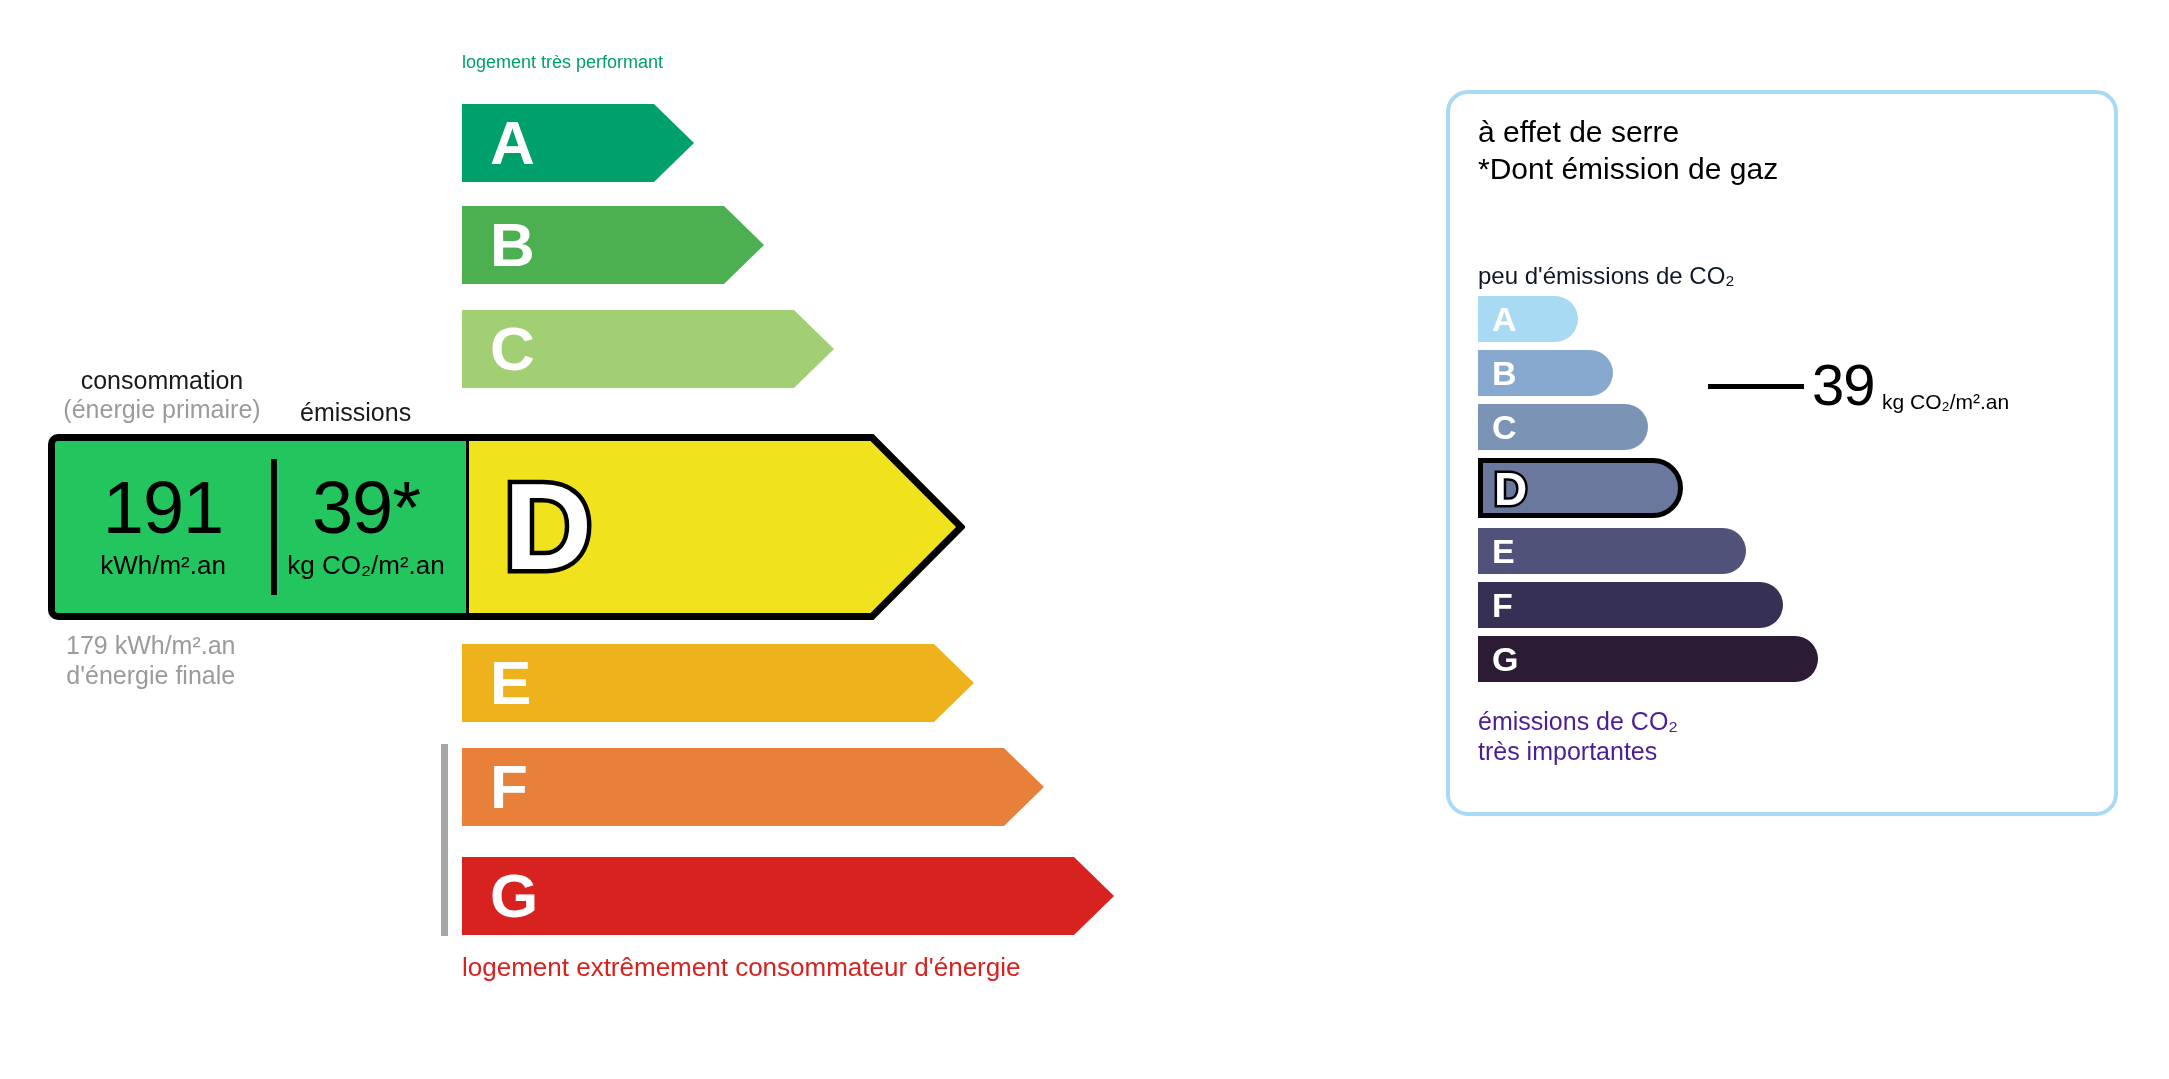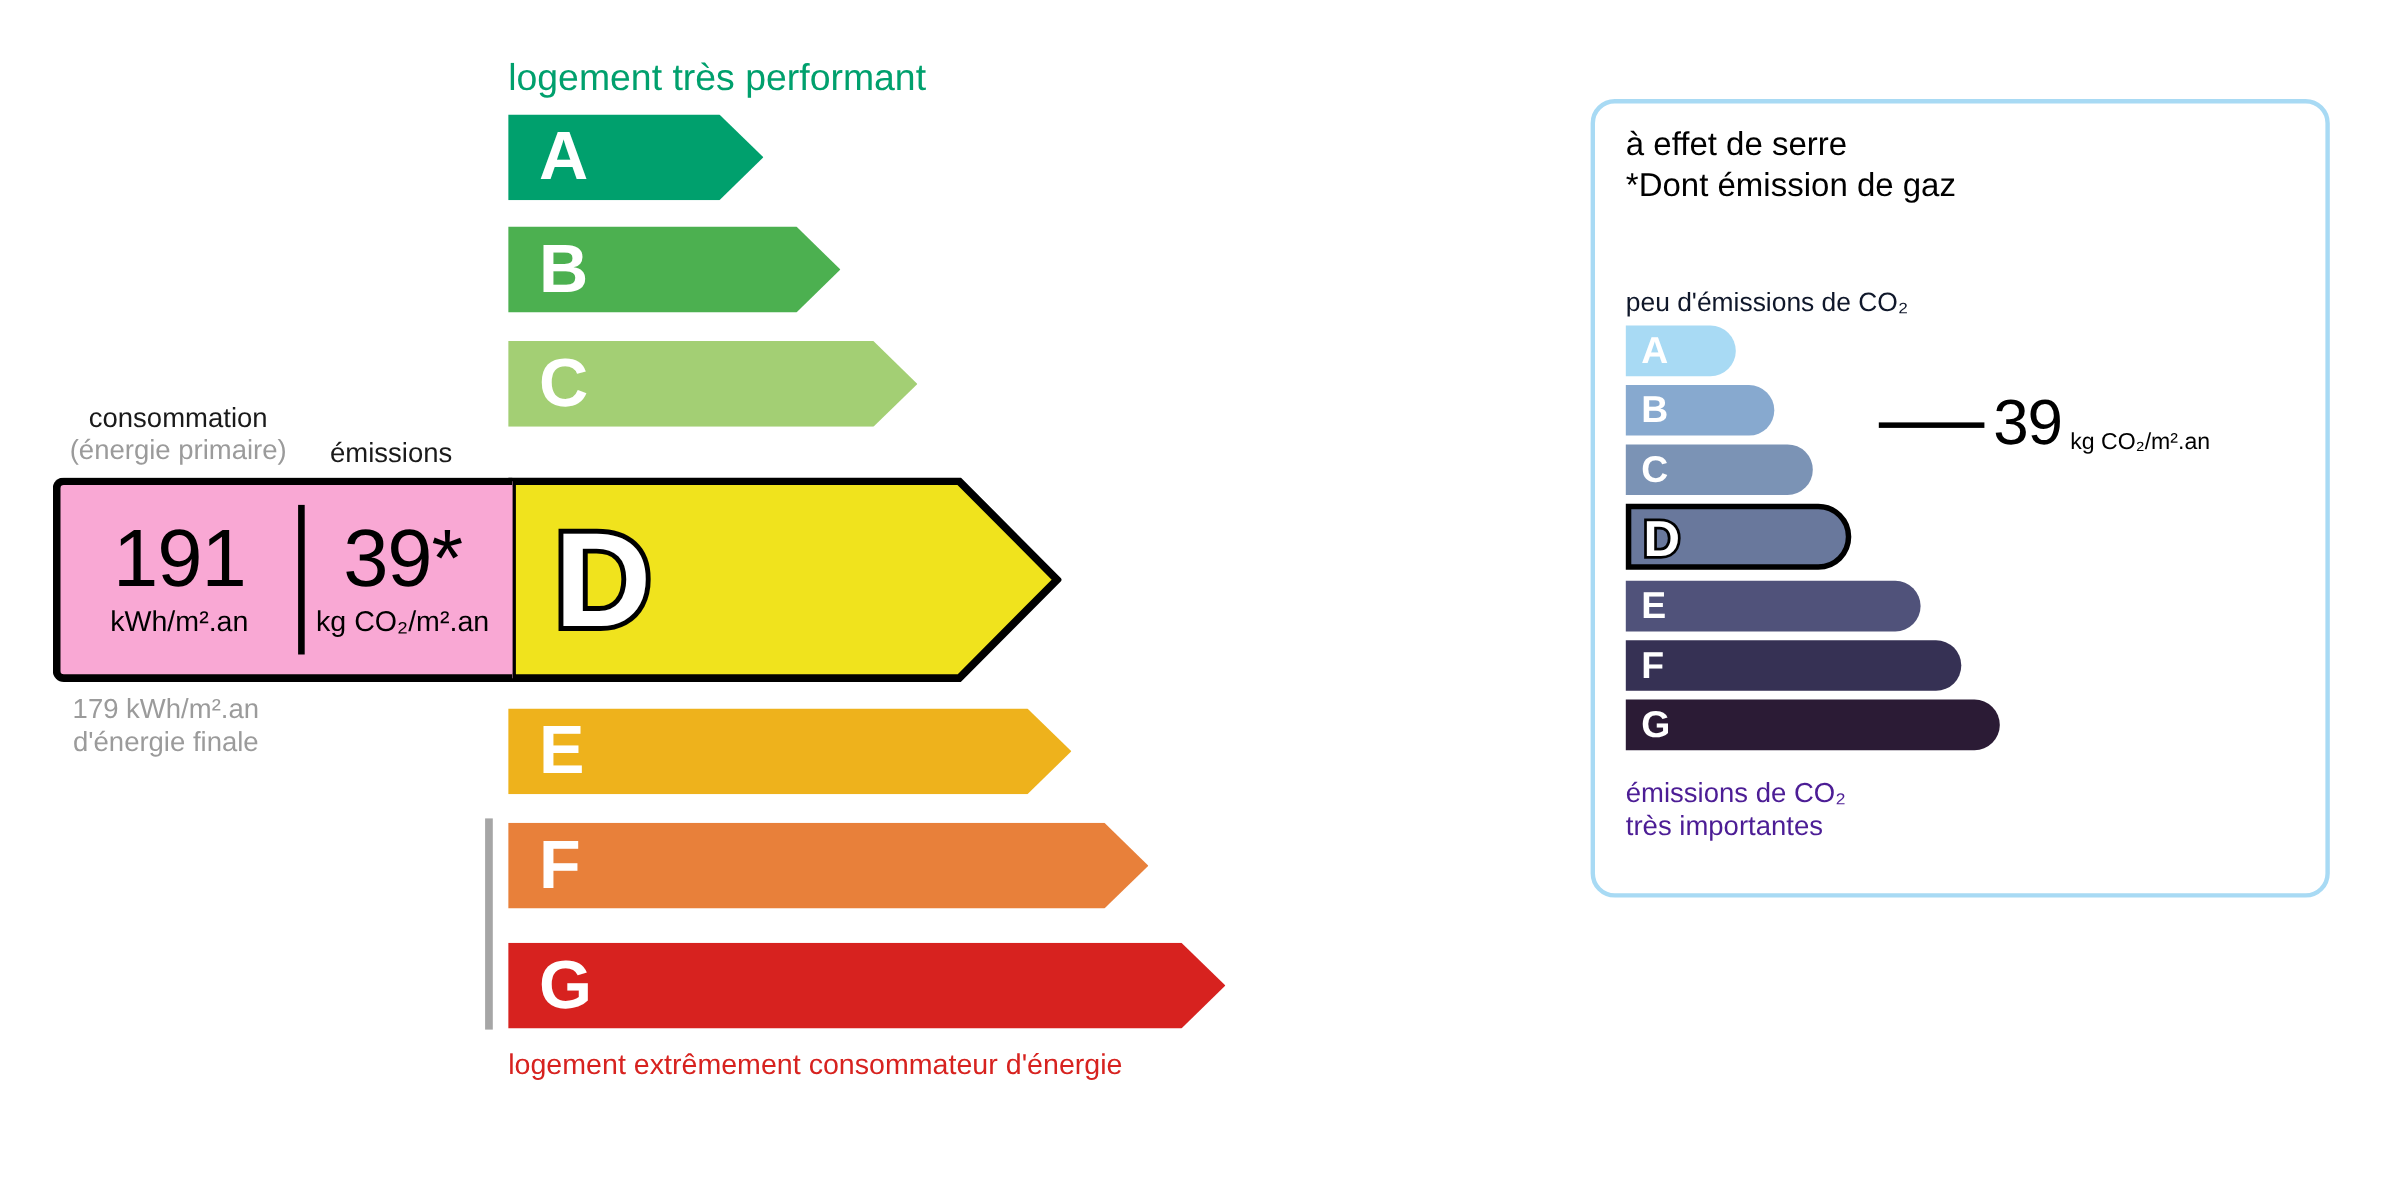--- a/index.html
+++ b/index.html
@@ -21,21 +21,21 @@
     left: 0;
     top: 0;
     width: 1420px;
     height: 1079px;
   }
 
   .top-caption {
     position: absolute;
     left: 462px;
     top: 52px;
-    font-size: 34px;
+    font-size: 18px;
     color: #00a06d;
     white-space: nowrap;
   }
   .bottom-caption {
     position: absolute;
     left: 462px;
     top: 952px;
     font-size: 26px;
     color: #d7221f;
     white-space: nowrap;
@@ -74,21 +74,21 @@
   #value-box {
     position: absolute;
     left: 0;
     top: 0;
     width: 418px;
     height: 186px;
     box-sizing: border-box;
     border: 7px solid #000;
     border-right: none;
     border-radius: 10px 0 0 10px;
-    background: #f9a8d4;
+    background: #22c55e;
     display: flex;
     align-items: stretch;
     z-index: 4;
   }
   .value-cell {
     flex: 1 1 0;
     display: flex;
     flex-direction: column;
     align-items: center;
     justify-content: center;

